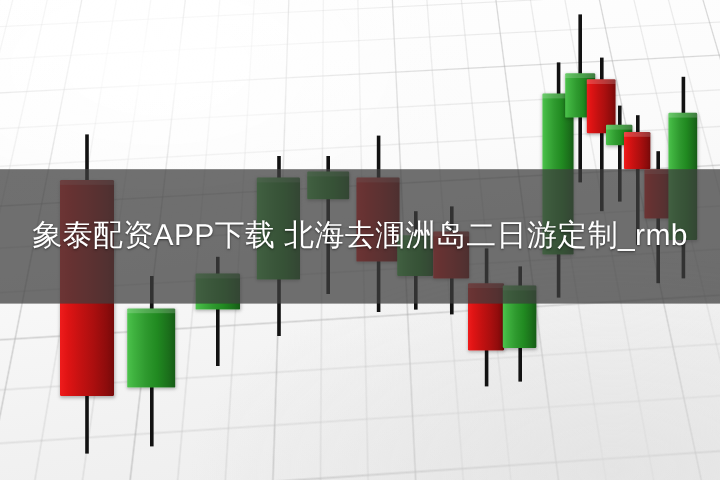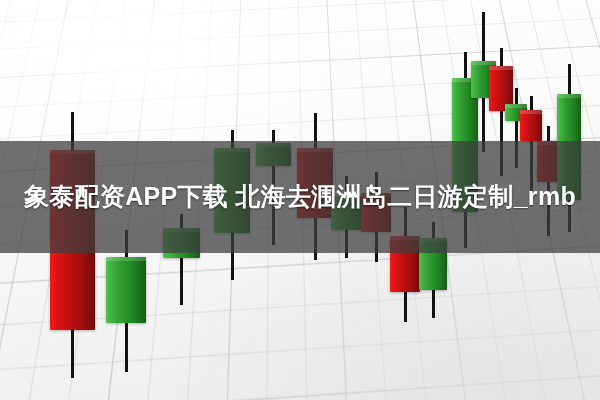--- a/index.html
+++ b/index.html
@@ -73,21 +73,21 @@
   }
 
   
   .caption-band{
     position:absolute;left:0;right:0;
     background:rgba(62,62,62,.74);
   }
   .title{
     position:absolute;left:0;right:0;
     display:flex;flex-direction:column;align-items:center;justify-content:center;
-    color:#ffffff;font-weight:700;letter-spacing:.3px;
+    color:#ffffff;font-weight:400;letter-spacing:.3px;
     text-shadow:0 1px 2px rgba(0,0,0,.55);
     line-height:1.42;
   }
   .title .line{white-space:nowrap;}
   .title .l1{font-size:25px;}
   .title .l2{font-size:25px;}
 </style>
 </head>
 <body>
 

